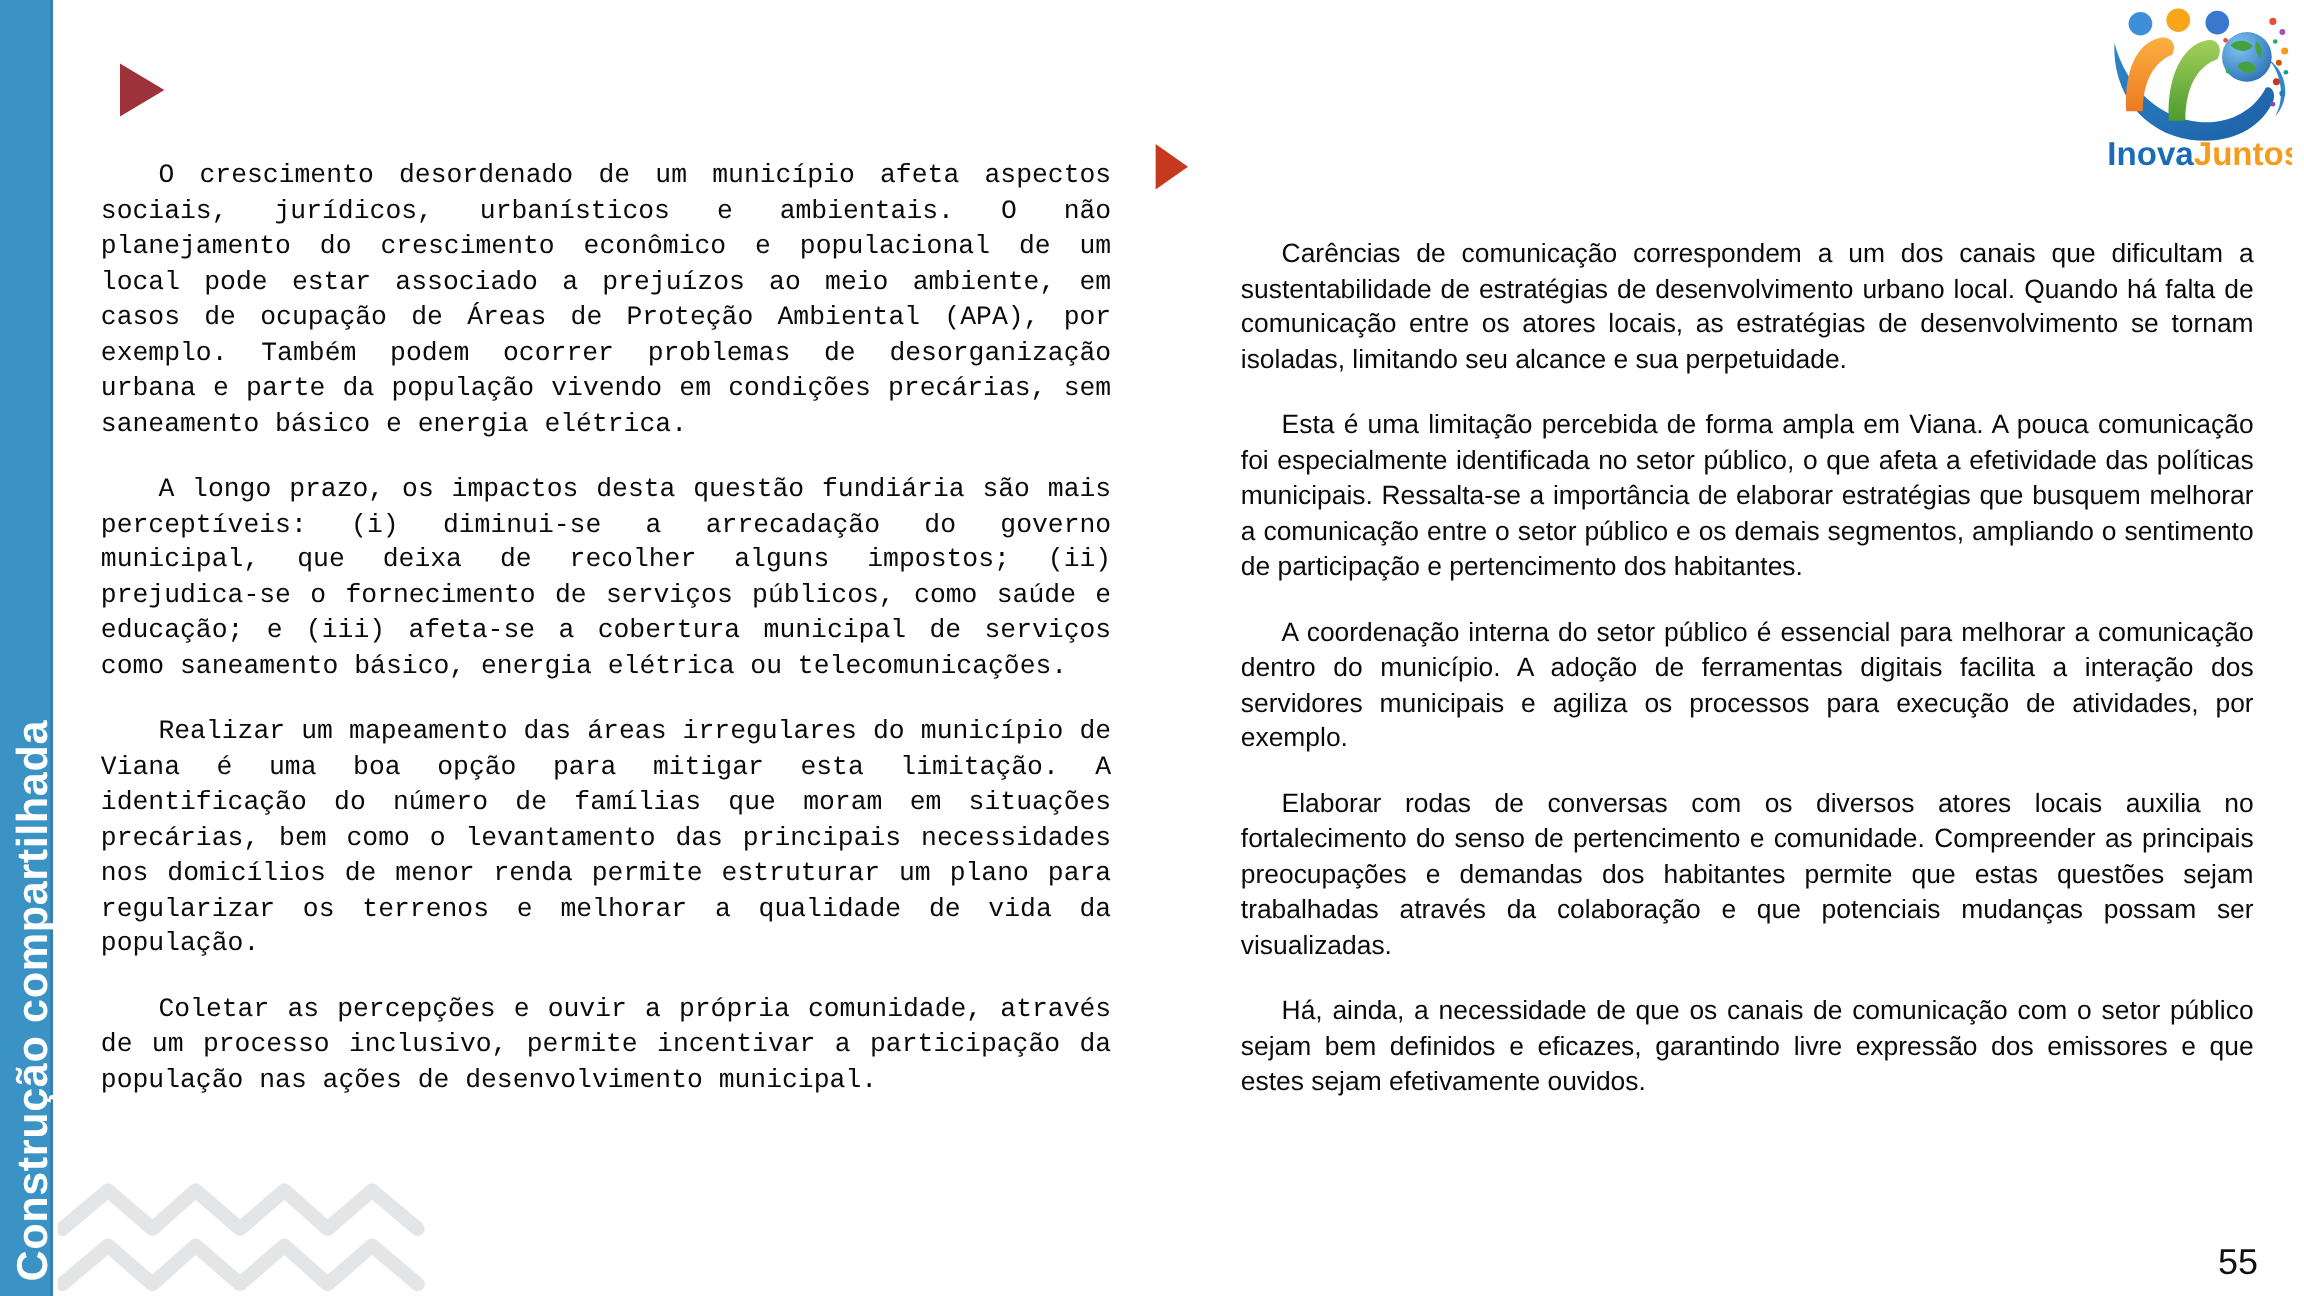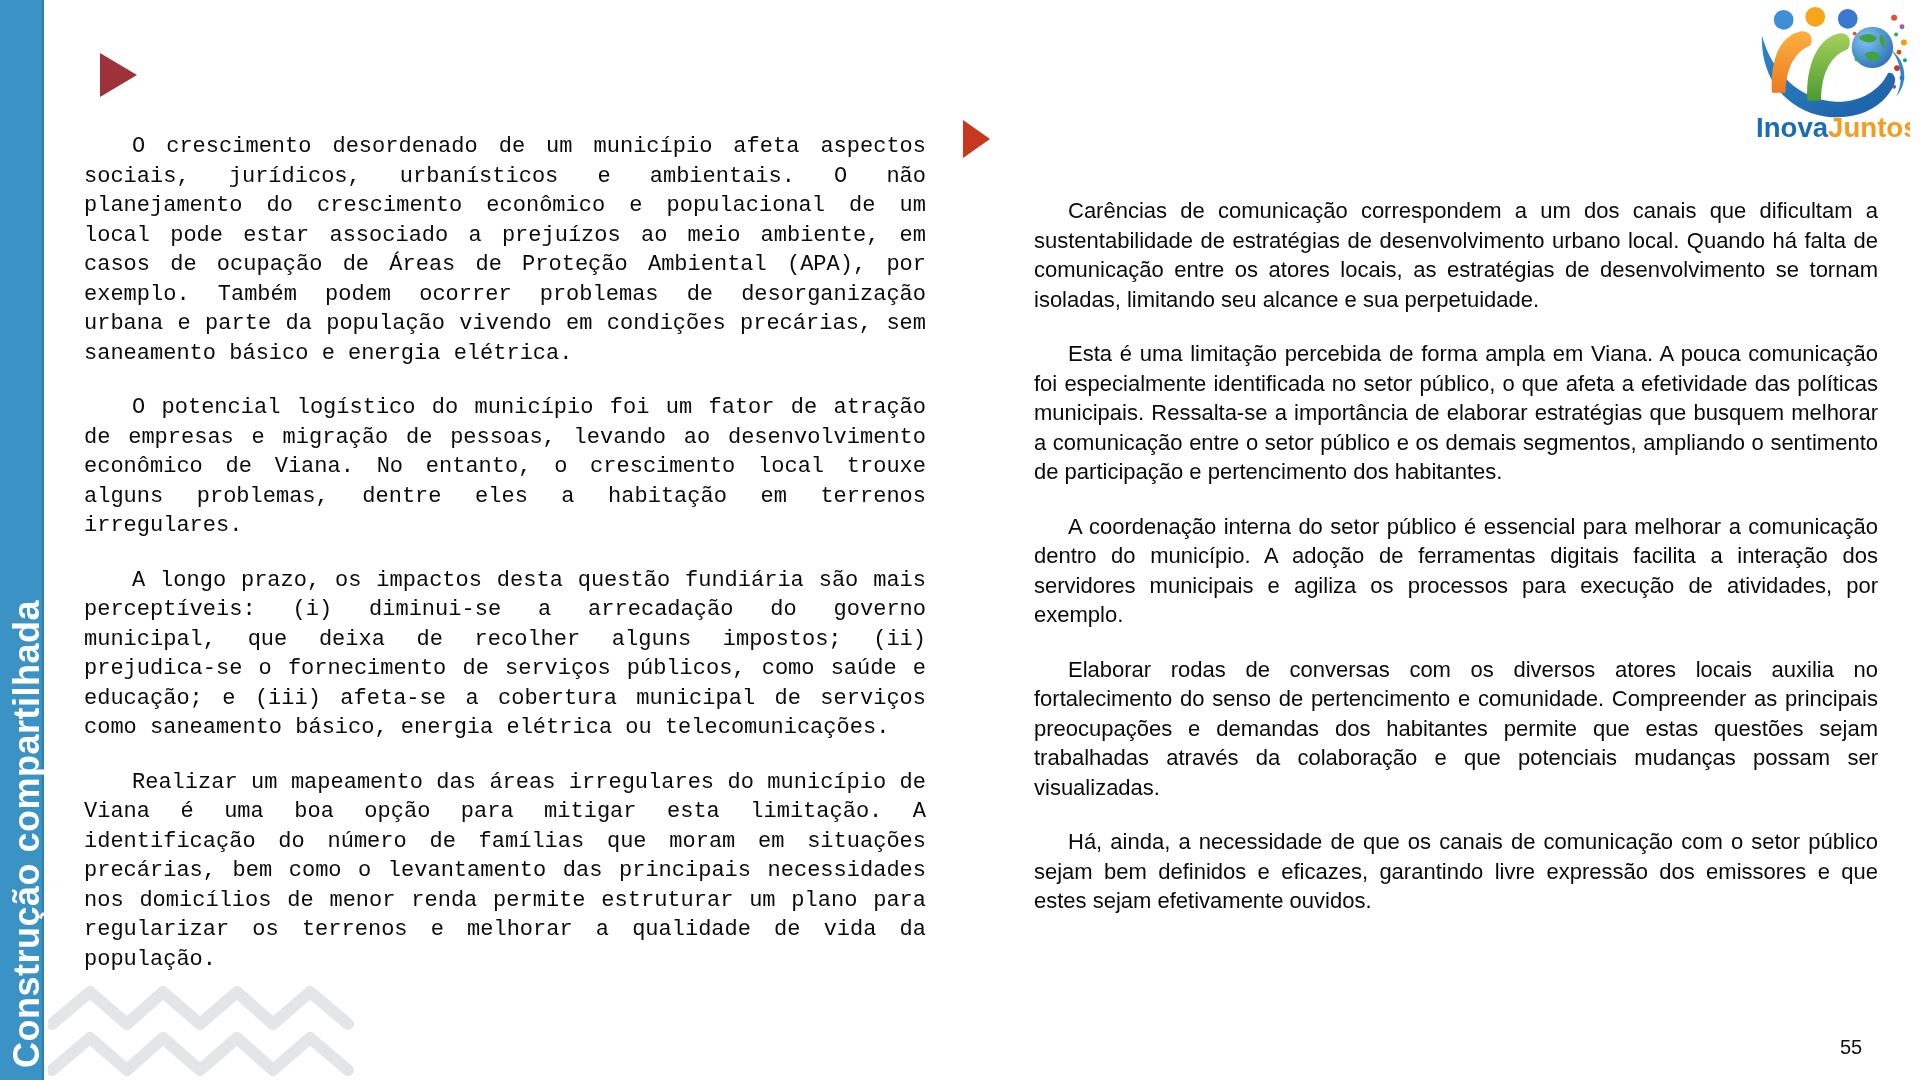--- a/index.html
+++ b/index.html
@@ -40,41 +40,41 @@
   .col { position: absolute; font-size: 22px; line-height: 29.5px; text-align: justify; color: #0a0a0a; }
   .col p { text-indent: 48px; margin-bottom: 25px; }
   .col-left  { left: 84px;  top: 132px; width: 842px; font-family: Liberation Mono, monospace; }
   .col-right { left: 1034px; top: 196px; width: 844px; }
   .col-right p { text-indent: 34px; }
 
   
   .logo { position: absolute; left: 1752px; top: 6px; width: 158px; height: 138px; }
 
   
-  .page-number { position: absolute; left: 1840px; top: 1036px; width: 50px; font-size: 20px; color: #111; }
+  .page-number { position: absolute; left: 1840px; top: 1036px; width: 50px; font-size: 30px; color: #111; text-align: center; }
 </style>
 </head>
 <body>
 
 <div class="page">
 
   <aside class="sidebar" style="background-color: rgb(59, 146, 196);"></aside>
   <div class="sidebar-label">Construção compartilhada</div>
 
   <svg class="zigzag" viewBox="0 0 330 96" width="330" height="96">
     <polyline points="4,40 42,8 79,40 115,8 152,40 189,8 225,40 262,8 300,40" fill="none" stroke="#e3e5e7" stroke-width="12" stroke-linecap="round" stroke-linejoin="round"></polyline>
     <polyline points="4,86 42,54 79,86 115,54 152,86 189,54 225,86 262,54 300,86" fill="none" stroke="#e3e5e7" stroke-width="12" stroke-linecap="round" stroke-linejoin="round"></polyline>
   </svg>
 
   <div class="tri tri-left" style="border-left-color: rgb(158, 50, 59);"></div>
   <div class="col col-left">
     <p>O crescimento desordenado de um município afeta aspectos sociais, jurídicos, urbanísticos e ambientais. O não planejamento do crescimento econômico e populacional de um local pode estar associado a prejuízos ao meio ambiente, em casos de ocupação de Áreas de Proteção Ambiental (APA), por exemplo. Também podem ocorrer problemas de desorganização urbana e parte da população vivendo em condições precárias, sem saneamento básico e energia elétrica.</p>
-    <p>O potencial logístico do município foi um fator de atração de empresas e migração de pessoas, levando ao desenvolvimento econômico de Viana. No entanto, o crescimento local trouxe alguns problemas, dentre eles a habitação em terrenos irregulares.</p>
     <p>A longo prazo, os impactos desta questão fundiária são mais perceptíveis: (i) diminui-se a arrecadação do governo municipal, que deixa de recolher alguns impostos; (ii) prejudica-se o fornecimento de serviços públicos, como saúde e educação; e (iii) afeta-se a cobertura municipal de serviços como saneamento básico, energia elétrica ou telecomunicações.</p>
     <p>Realizar um mapeamento das áreas irregulares do município de Viana é uma boa opção para mitigar esta limitação. A identificação do número de famílias que moram em situações precárias, bem como o levantamento das principais necessidades nos domicílios de menor renda permite estruturar um plano para regularizar os terrenos e melhorar a qualidade de vida da população.</p>
+    <p>Coletar as percepções e ouvir a própria comunidade, através de um processo inclusivo, permite incentivar a participação da população nas ações de desenvolvimento municipal.</p>
   </div>
 
   <div class="tri tri-right" style="border-left-color: rgb(197, 57, 31);"></div>
   <div class="col col-right">
     <p>Carências de comunicação correspondem a um dos canais que dificultam a sustentabilidade de estratégias de desenvolvimento urbano local. Quando há falta de comunicação entre os atores locais, as estratégias de desenvolvimento se tornam isoladas, limitando seu alcance e sua perpetuidade.</p>
     <p>Esta é uma limitação percebida de forma ampla em Viana. A pouca comunicação foi especialmente identificada no setor público, o que afeta a efetividade das políticas municipais. Ressalta-se a importância de elaborar estratégias que busquem melhorar a comunicação entre o setor público e os demais segmentos, ampliando o sentimento de participação e pertencimento dos habitantes.</p>
     <p>A coordenação interna do setor público é essencial para melhorar a comunicação dentro do município. A adoção de ferramentas digitais facilita a interação dos servidores municipais e agiliza os processos para execução de atividades, por exemplo.</p>
     <p>Elaborar rodas de conversas com os diversos atores locais auxilia no fortalecimento do senso de pertencimento e comunidade. Compreender as principais preocupações e demandas dos habitantes permite que estas questões sejam trabalhadas através da colaboração e que potenciais mudanças possam ser visualizadas.</p>
     <p>Há, ainda, a necessidade de que os canais de comunicação com o setor público sejam bem definidos e eficazes, garantindo livre expressão dos emissores e que estes sejam efetivamente ouvidos.</p>
   </div>

